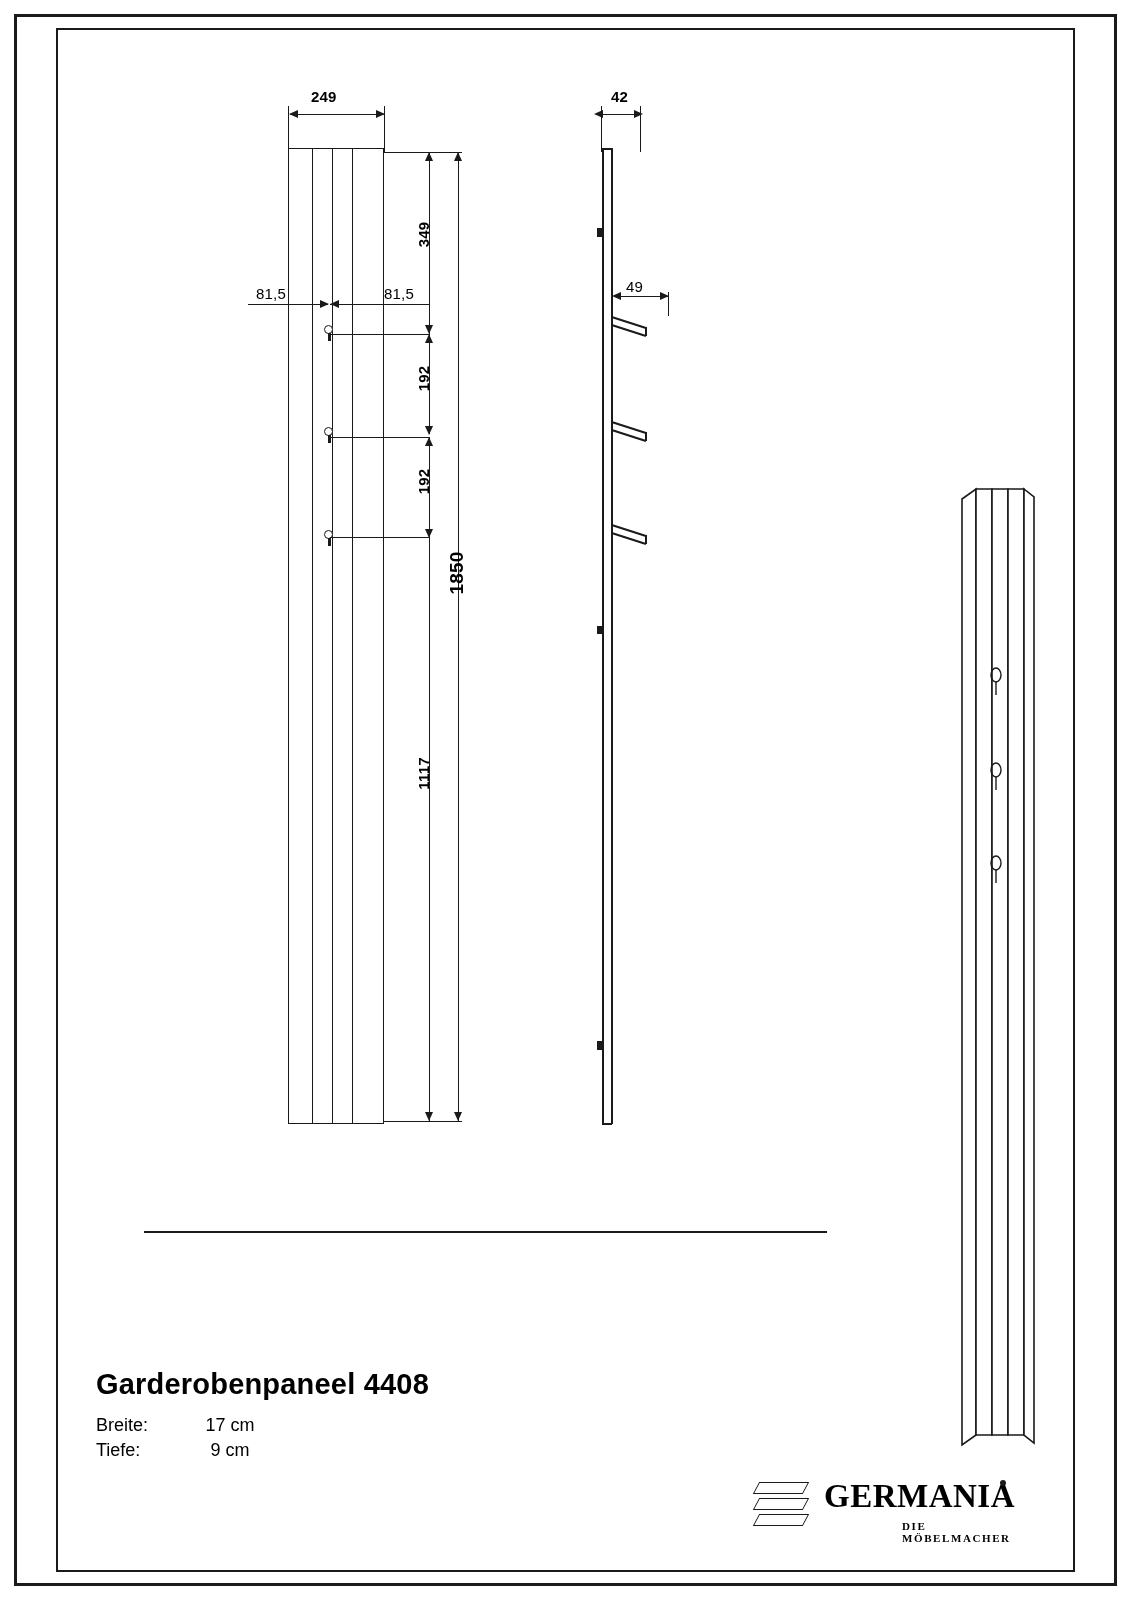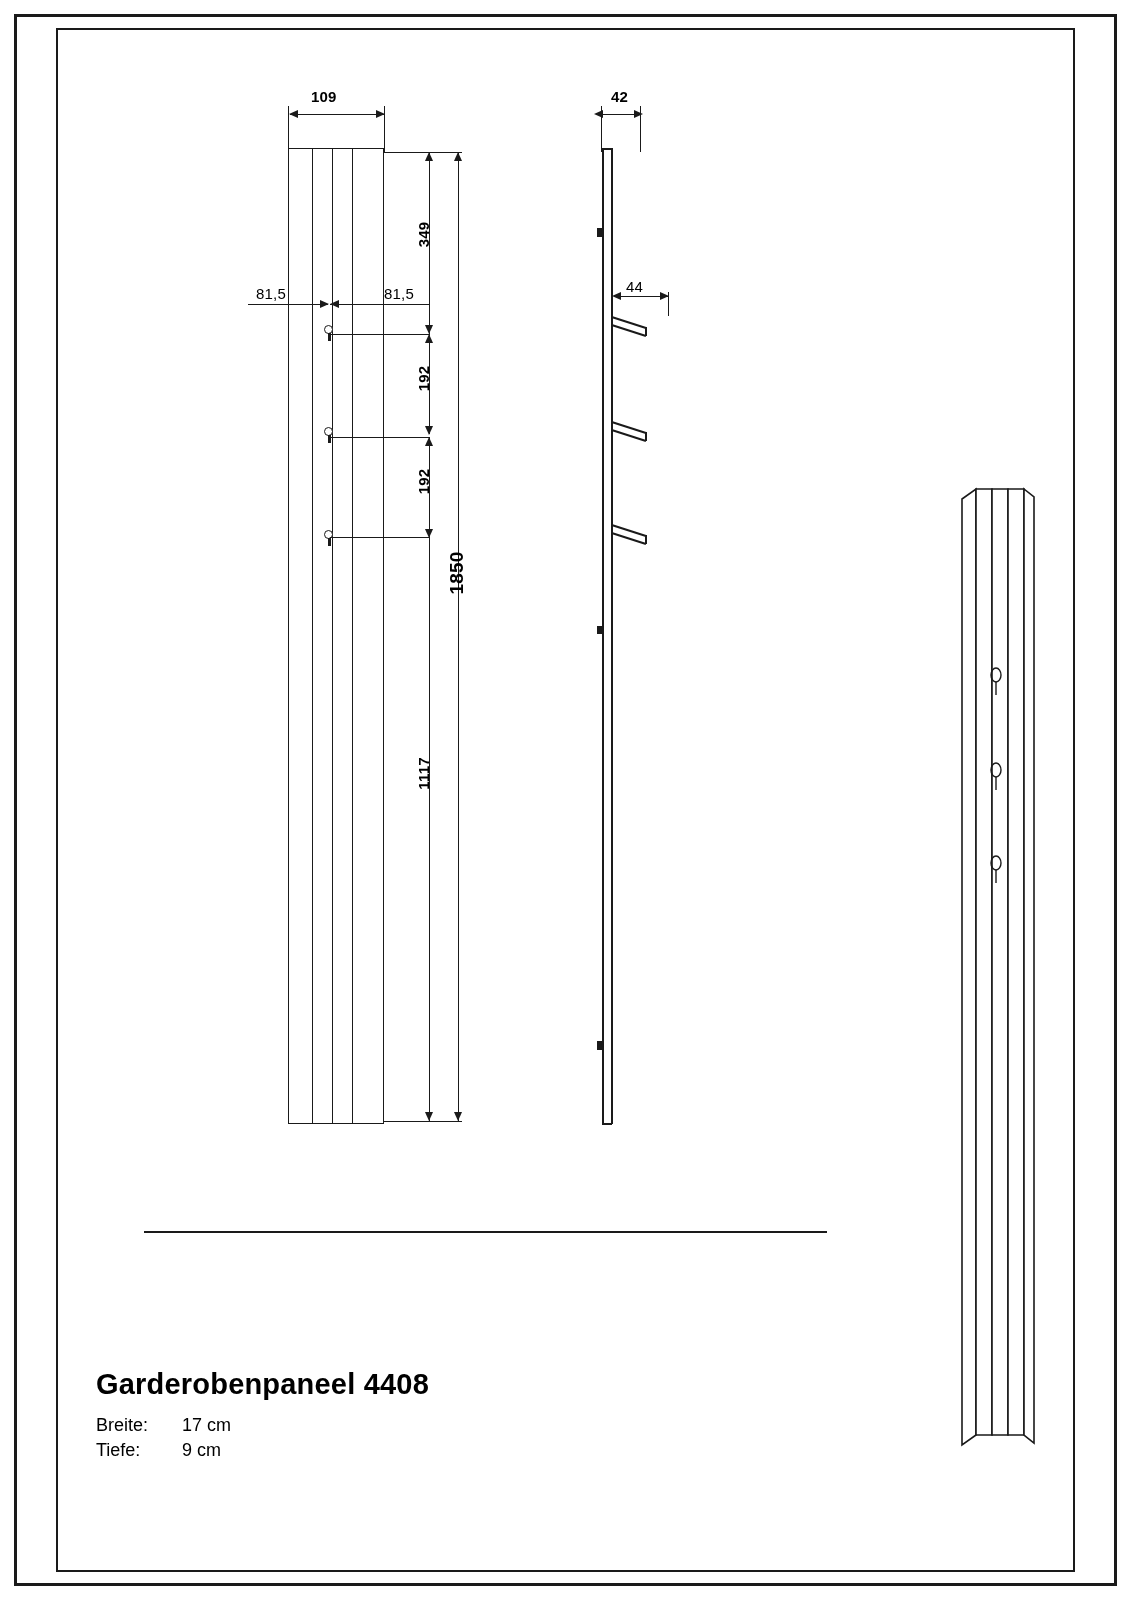--- a/index.html
+++ b/index.html
@@ -116,21 +116,21 @@
     font-weight: bold;
     margin: 0 0 12px 0;
     letter-spacing: 0.2px;
   }
   .spec-row {
     display: flex;
     font-size: 18px;
     line-height: 25px;
   }
   .spec-label { width: 86px; }
-  .spec-value { width: 96px; text-align: left; }
+  .spec-value { width: 96px; text-align: center; }
 
   
   #logo { position: absolute; left: 752px; top: 1476px; width: 262px; height: 74px; }
   #logo-word {
     position: absolute;
     left: 72px; top: 2px;
     font-size: 33px;
     font-weight: bold;
     letter-spacing: 0.5px;
     font-family: "Liberation Serif", serif;
@@ -186,21 +186,21 @@
   <div class="hook-front" style="left:324px; top:427px;"></div>
   <div class="ln hl" style="left:328px; top:435px; width:3px; height:8px;"></div>
   <div class="hook-front" style="left:324px; top:530px;"></div>
   <div class="ln hl" style="left:328px; top:538px; width:3px; height:8px;"></div>
 
   <div class="ln vl" style="left:288px; top:106px; height:46px;"></div>
   <div class="ln vl" style="left:384px; top:106px; height:46px;"></div>
   <div class="ln hl" style="left:290px; top:114px; width:94px;"></div>
   <div class="arrow ar-lf" style="left:289px; top:110px;"></div>
   <div class="arrow ar-rt" style="left:376px; top:110px;"></div>
-  <div class="dimtxt" style="left:311px; top:88px;">109</div>
+  <div class="dimtxt" style="left:311px; top:88px;">249</div>
 
   <div class="ln hl" style="left:248px; top:304px; width:80px;"></div>
   <div class="arrow ar-rt" style="left:320px; top:300px;"></div>
   <div class="dimtxt reg" style="left:256px; top:285px;">81,5</div>
 
   <div class="ln hl" style="left:330px; top:304px; width:100px;"></div>
   <div class="arrow ar-lf" style="left:330px; top:300px;"></div>
   <div class="dimtxt reg" style="left:384px; top:285px;">81,5</div>
 
   <div class="ln vl" style="left:429px; top:152px; height:182px;"></div>
@@ -260,21 +260,21 @@
   <div class="ln vl" style="left:640px; top:106px; height:46px;"></div>
   <div class="ln hl" style="left:602px; top:114px; width:38px;"></div>
   <div class="arrow ar-lf" style="left:594px; top:110px;"></div>
   <div class="arrow ar-rt" style="left:634px; top:110px;"></div>
   <div class="dimtxt" style="left:611px; top:88px;">42</div>
 
   <div class="ln hl" style="left:616px; top:296px; width:52px;"></div>
   <div class="ln vl" style="left:668px; top:292px; height:24px;"></div>
   <div class="arrow ar-lf" style="left:612px; top:292px;"></div>
   <div class="arrow ar-rt" style="left:660px; top:292px;"></div>
-  <div class="dimtxt reg" style="left:626px; top:278px;">44</div>
+  <div class="dimtxt reg" style="left:626px; top:278px;">49</div>
 
   <div id="iso-view">
     <svg width="86" height="965" viewBox="0 0 86 965">
       <g fill="#ffffff" stroke="#1a1a1a" stroke-width="1.6">
 
         <path d="M10,14 L24,4 L24,950 L10,960 Z"></path>
 
         <path d="M24,4 L40,4 L40,950 L24,950 Z"></path>
 
         <path d="M40,4 L56,4 L56,950 L40,950 Z"></path>
@@ -303,14 +303,22 @@
     <div class="spec-row">
       <div class="spec-label">Breite:</div>
       <div class="spec-value">17 cm</div>
     </div>
     <div class="spec-row">
       <div class="spec-label">Tiefe:</div>
       <div class="spec-value">9 cm</div>
     </div>
   </div>
 
+  <div id="logo">
+    <div class="logo-sheet" style="left:4px; top:6px; width:50px; height:12px; transform:skewX(-28deg);"></div>
+    <div class="logo-sheet" style="left:4px; top:22px; width:50px; height:12px; transform:skewX(-28deg);"></div>
+    <div class="logo-sheet" style="left:4px; top:38px; width:50px; height:12px; transform:skewX(-28deg);"></div>
+    <div id="logo-word">GERMANIA</div>
+    <div id="logo-dot"></div>
+    <div id="logo-sub">DIE MÖBELMACHER</div>
+  </div>
 
 </div>
 
 </body></html>

